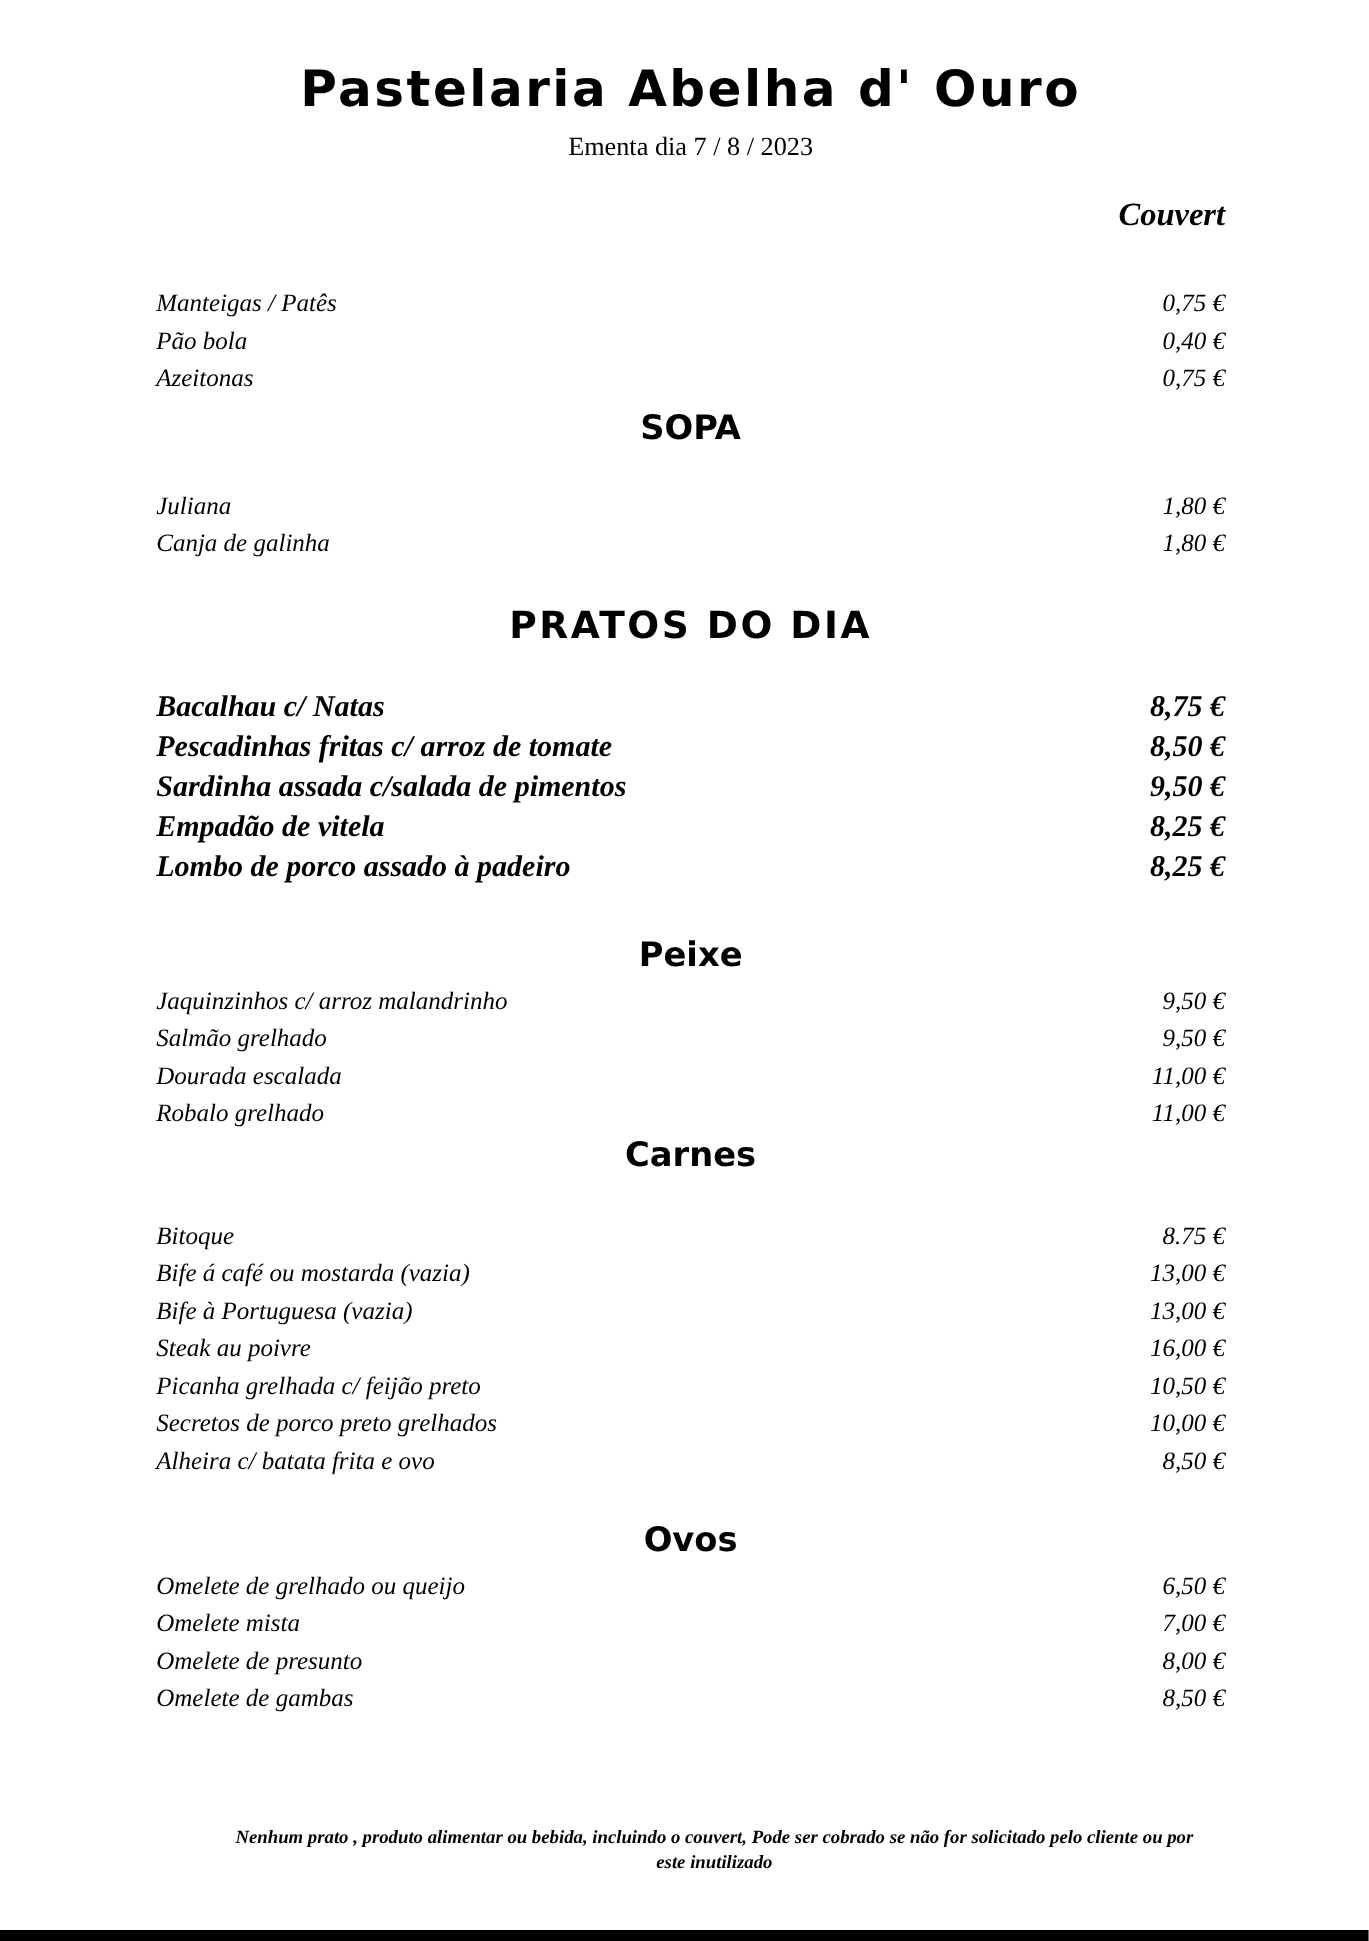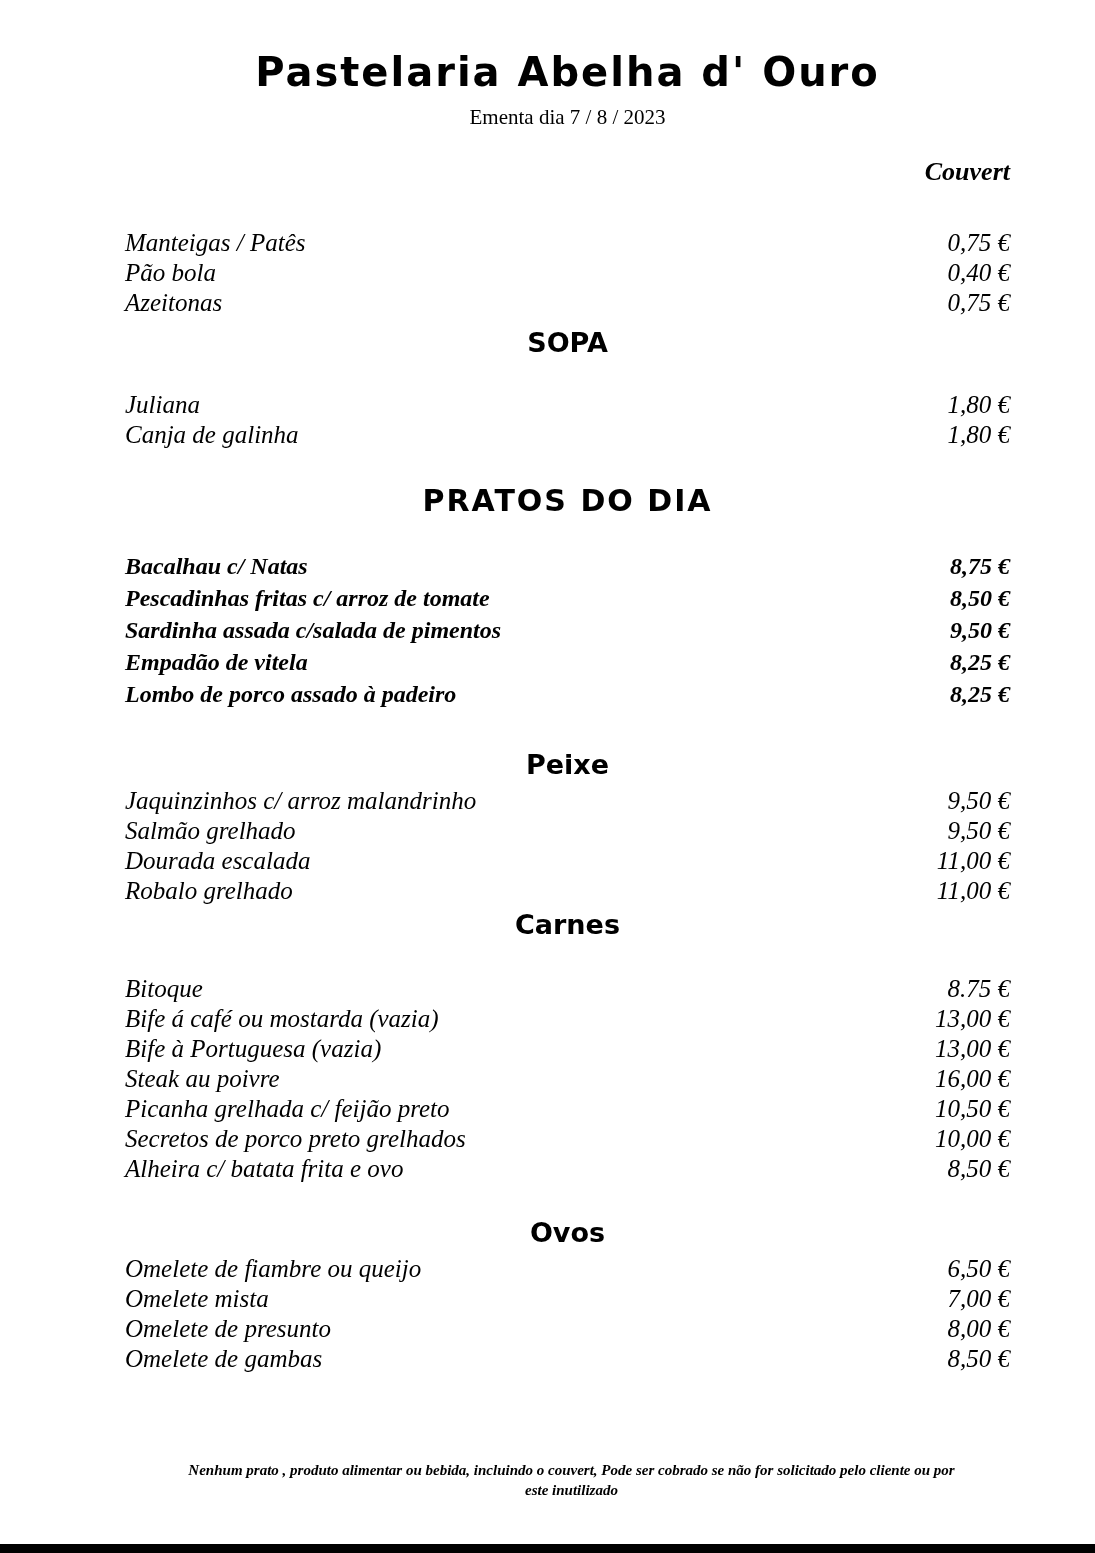--- a/index.html
+++ b/index.html
@@ -7,21 +7,21 @@
   body {
     width: 1095px;
     height: 1553px;
     background: #ffffff;
     position: relative;
     font-family: "Liberation Serif", serif;
     color: #000;
     overflow: hidden;
   }
   .page {
-    padding: 48px 85px 0 125px;
+    padding: 48px 115px 0 125px;
   }
   .title {
     font-family: "DejaVu Sans", sans-serif;
     font-weight: 700;
     font-size: 40px;
     line-height: 48px;
     text-align: center;
     letter-spacing: 2px;
   }
   .subtitle {
@@ -51,21 +51,21 @@
     font-weight: 700;
     font-size: 30px;
     line-height: 38px;
     letter-spacing: 2px;
   }
   .row {
     display: flex;
     justify-content: space-between;
     align-items: baseline;
     font-style: italic;
-    font-size: 25px;
+    font-size: 20px;
     line-height: 30px;
   }
   .row .price { white-space: nowrap; }
   .sec-pratos .row {
     font-weight: 700;
     font-size: 24px;
     line-height: 32px;
     justify-content: space-between;
   }
   
@@ -221,21 +221,21 @@
         <span class="name">Alheira c/ batata frita e ovo</span>
         <span class="price">8,50 €</span>
       </div>
     </div>
   </div>
 
   <div class="section sec-ovos">
     <div class="heading heading-comic">Ovos</div>
     <div class="items">
       <div class="row">
-        <span class="name">Omelete de fiambre ou queijo</span>
+        <span class="name">Omelete de grelhado ou queijo</span>
         <span class="price">6,50 €</span>
       </div>
       <div class="row">
         <span class="name">Omelete mista</span>
         <span class="price">7,00 €</span>
       </div>
       <div class="row">
         <span class="name">Omelete de presunto</span>
         <span class="price">8,00 €</span>
       </div>

